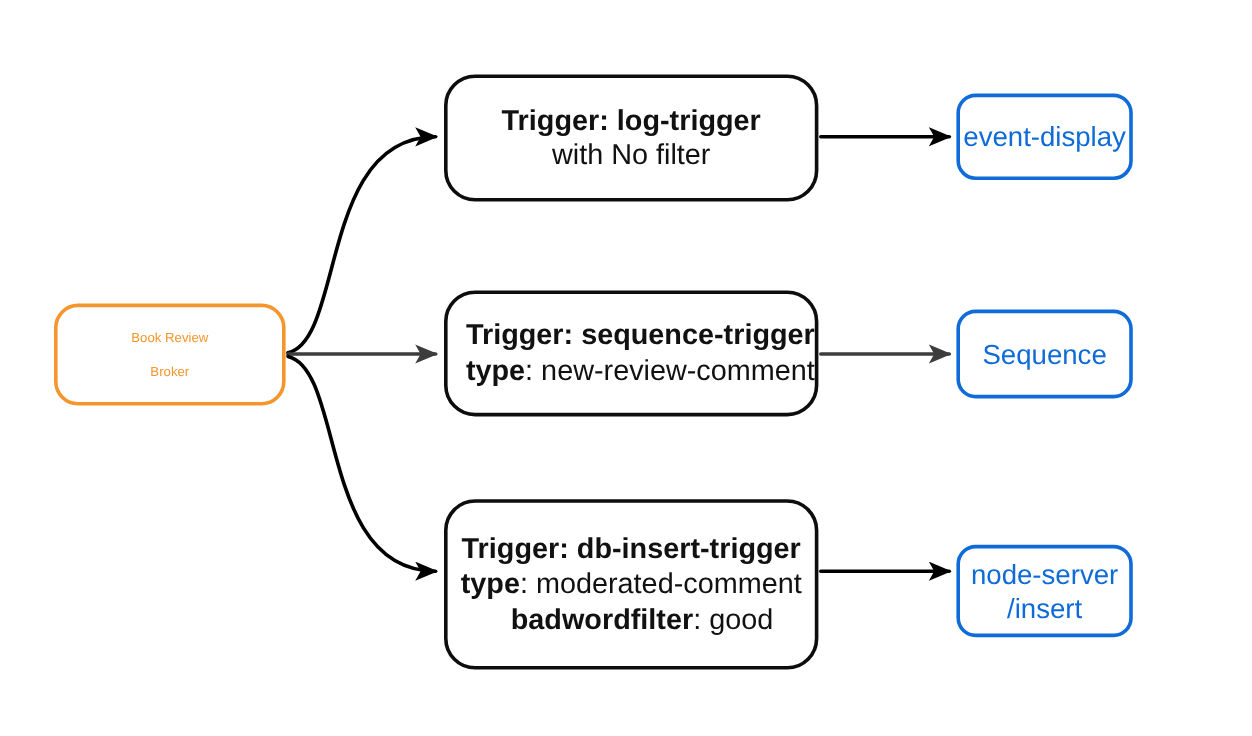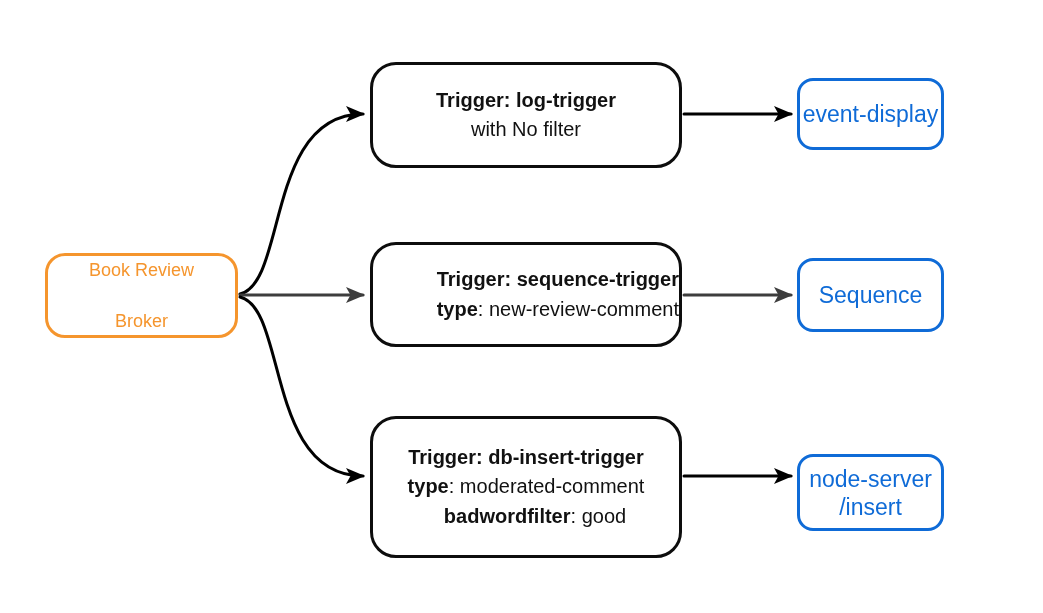--- a/index.html
+++ b/index.html
@@ -38,30 +38,29 @@
     flex-direction: column;
     align-items: center;
     justify-content: center;
     text-align: center;
   }
   .broker {
     left: 45px; top: 253px; width: 193px; height: 85px;
     border: 3px solid var(--orange, #F5952D);
     border-radius: 20px;
     color: var(--orange, #F5952D);
-    font-size: 18px;
+    font-size: 11px;
     line-height: 28px;
-    justify-content: space-between;
   }
   .trigger {
     left: 370px; width: 312px;
     border: 3px solid var(--node_border, #0D0D0D);
     border-radius: 26px;
     color: var(--text_dark, #111111);
-    font-size: 20px;
+    font-size: 24px;
     line-height: 29.5px;
   }
   .trigger1 { top: 62px;  height: 106px; }
   .trigger2 { top: 242px; height: 105px; align-items: flex-end; }
   .trigger3 { top: 416px; height: 142px; }
   .sink {
     left: 797px; width: 147px;
     border: 3px solid var(--blue, #0F6BD7);
     border-radius: 16px;
     color: var(--blue, #0F6BD7);

